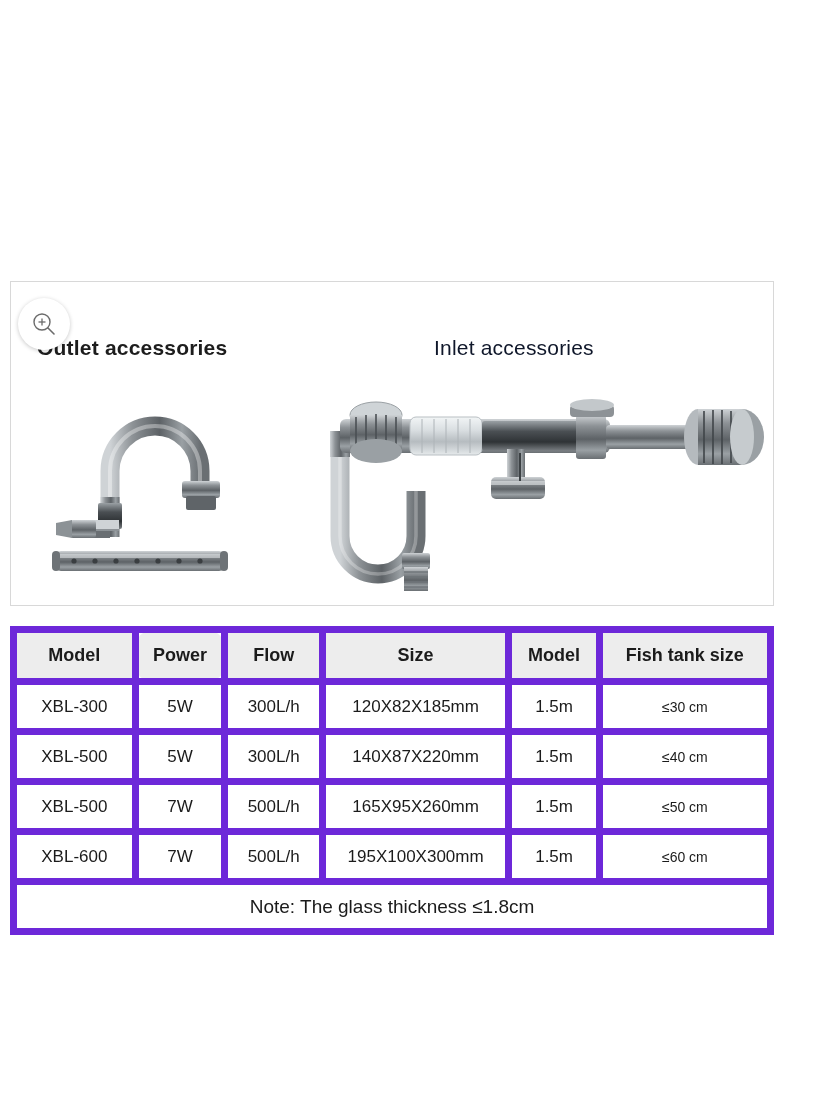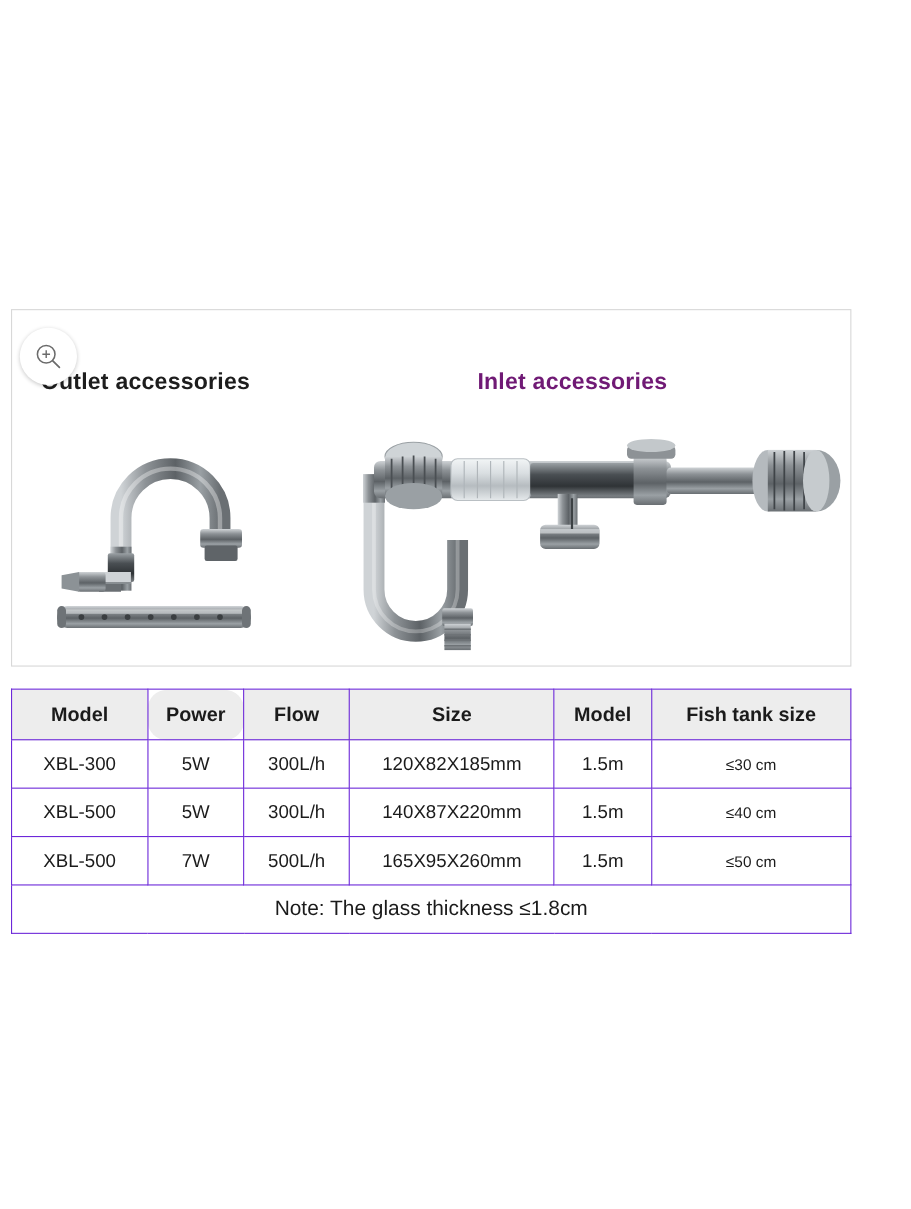--- a/index.html
+++ b/index.html
@@ -53,22 +53,22 @@
     font-weight: bold;
     color: #1d1d1d;
     letter-spacing: .2px;
     z-index: 10;
   }
   .label-inlet {
     position: absolute;
     left: 434px;
     top: 336px;
     font-size: 21px;
-    font-weight: bold;
-    color: #701a75;
+    font-weight: normal;
+    color: #0f172a;
     letter-spacing: .2px;
   }
   .art {
     position: absolute;
     left: 10px;
     top: 281px;
     width: 764px;
     height: 325px;
   }
 
@@ -80,21 +80,21 @@
     width: 764px;
   }
   table.spec {
     width: 764px;
     border-collapse: collapse;
     font-size: 17px;
     color: #1b1b1b;
   }
   table.spec th,
   table.spec td {
-    border: 1px solid #6d28d9;
+    border: 7px solid #6d28d9;
     text-align: center;
     padding: 0;
     height: 43px;
     font-weight: normal;
     margin-top: 28px;
   }
   table.spec thead th {
     background: #ededed;
     font-weight: bold;
     font-size: 18px;
@@ -297,19 +297,27 @@
           <td class="tank">≤40 cm</td>
         </tr>
         <tr>
           <td>XBL-500</td>
           <td>7W</td>
           <td>500L/h</td>
           <td>165X95X260mm</td>
           <td>1.5m</td>
           <td class="tank">≤50 cm</td>
         </tr>
+        <tr>
+          <td>XBL-600</td>
+          <td>7W</td>
+          <td>500L/h</td>
+          <td>195X100X300mm</td>
+          <td>1.5m</td>
+          <td class="tank">≤60 cm</td>
+        </tr>
         <tr class="note-row">
           <td colspan="6">Note: The glass thickness ≤1.8cm</td>
         </tr>
       </tbody>
     </table>
   </div>
 </div>
 
 </body></html>

